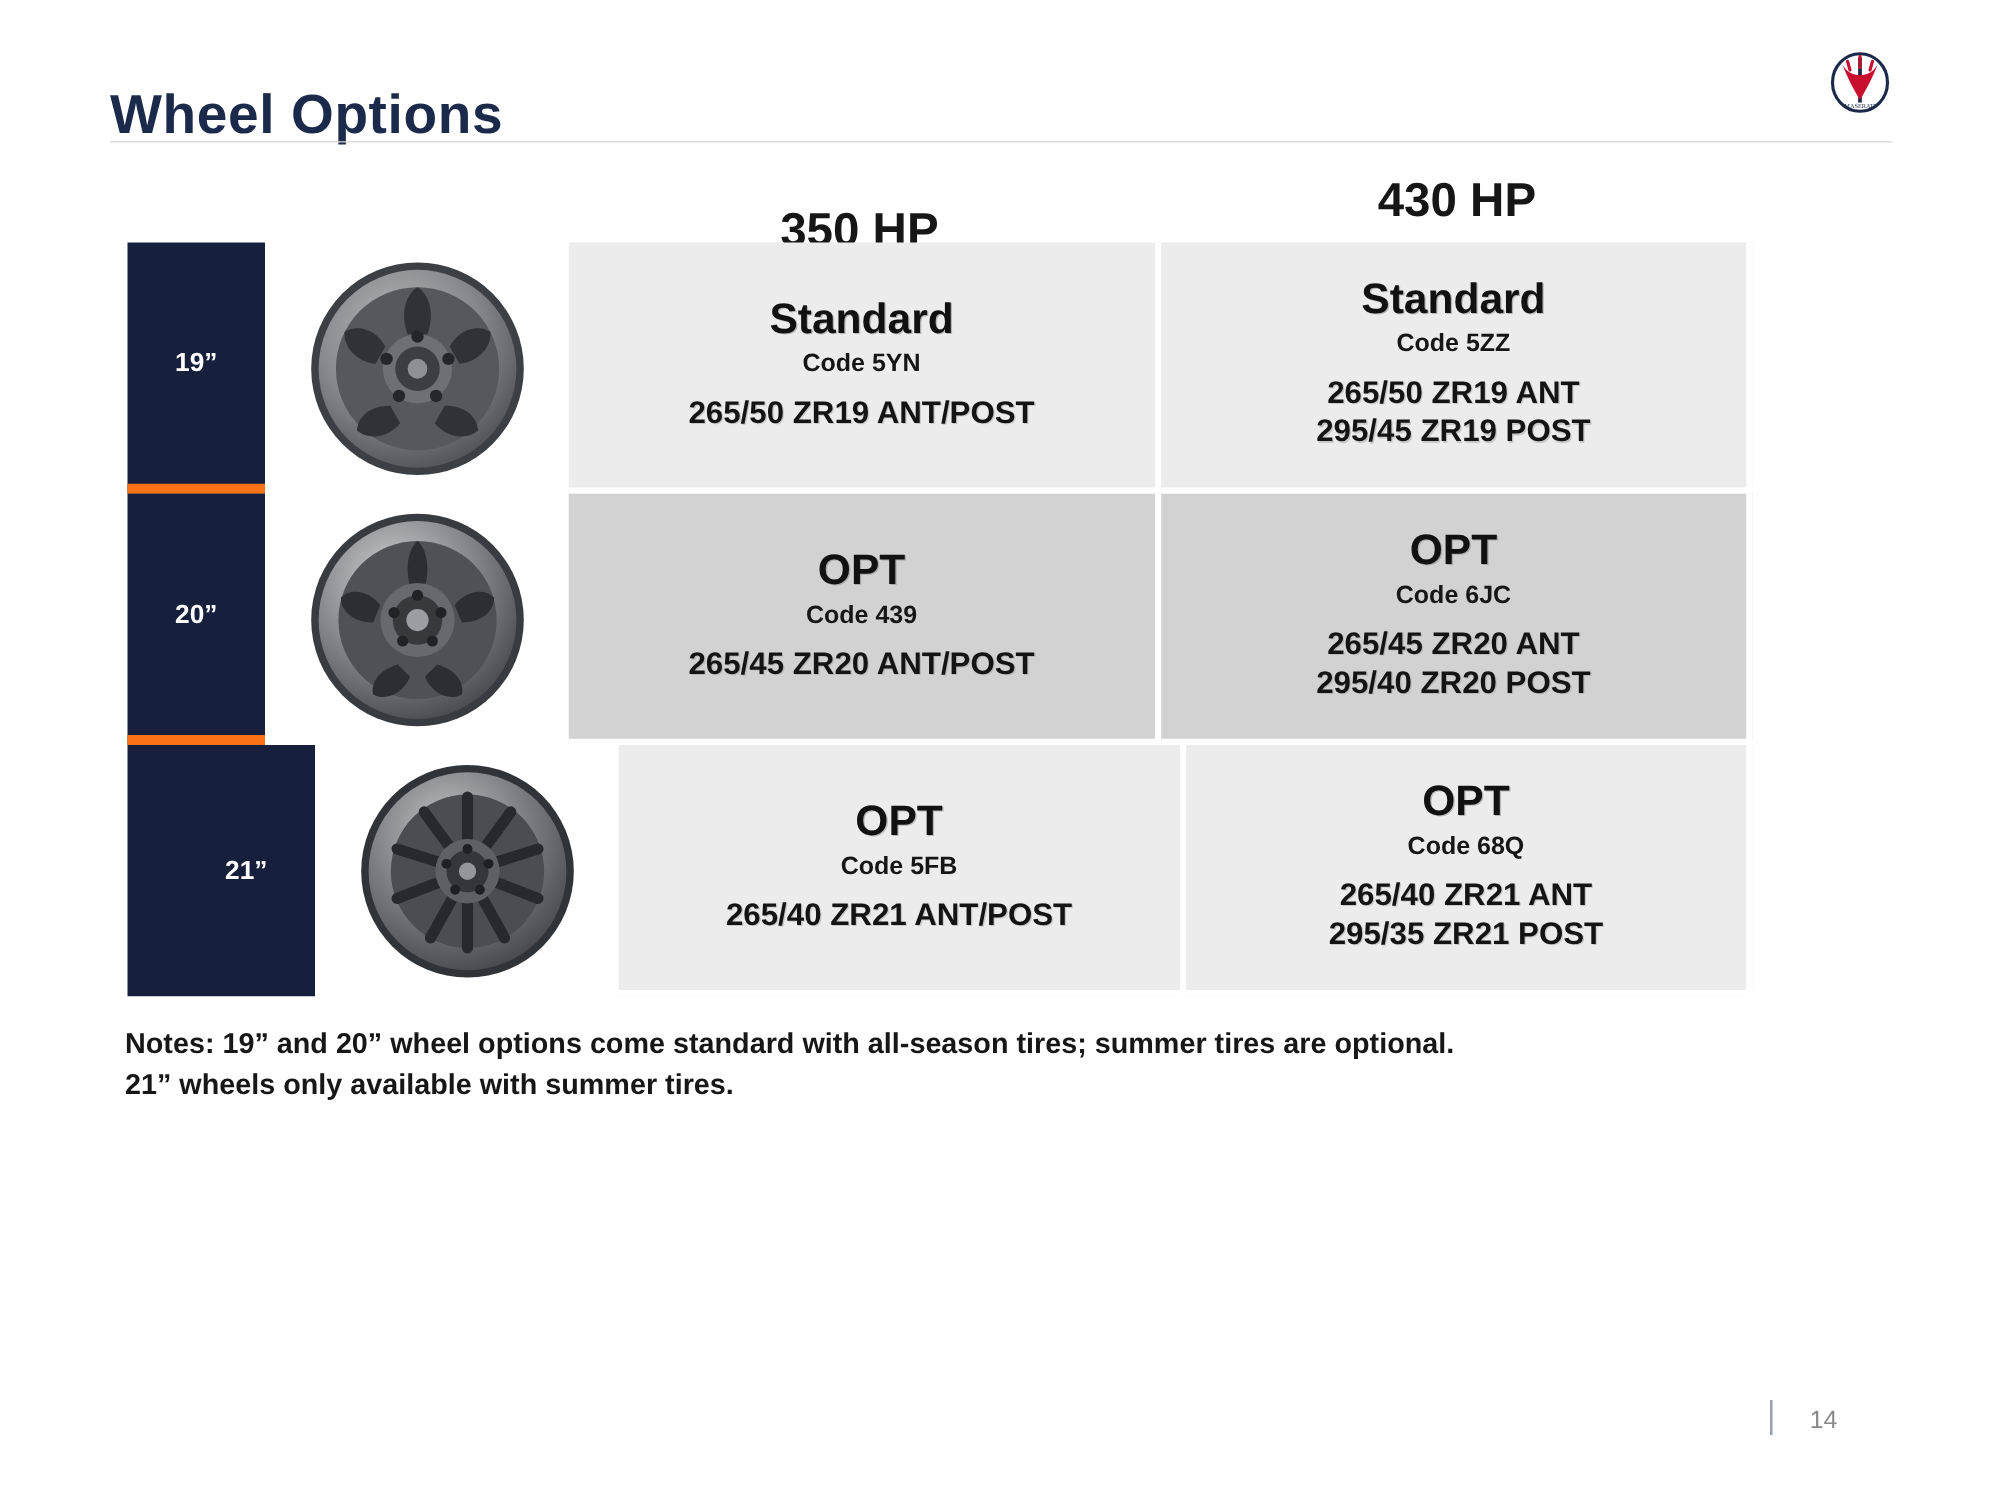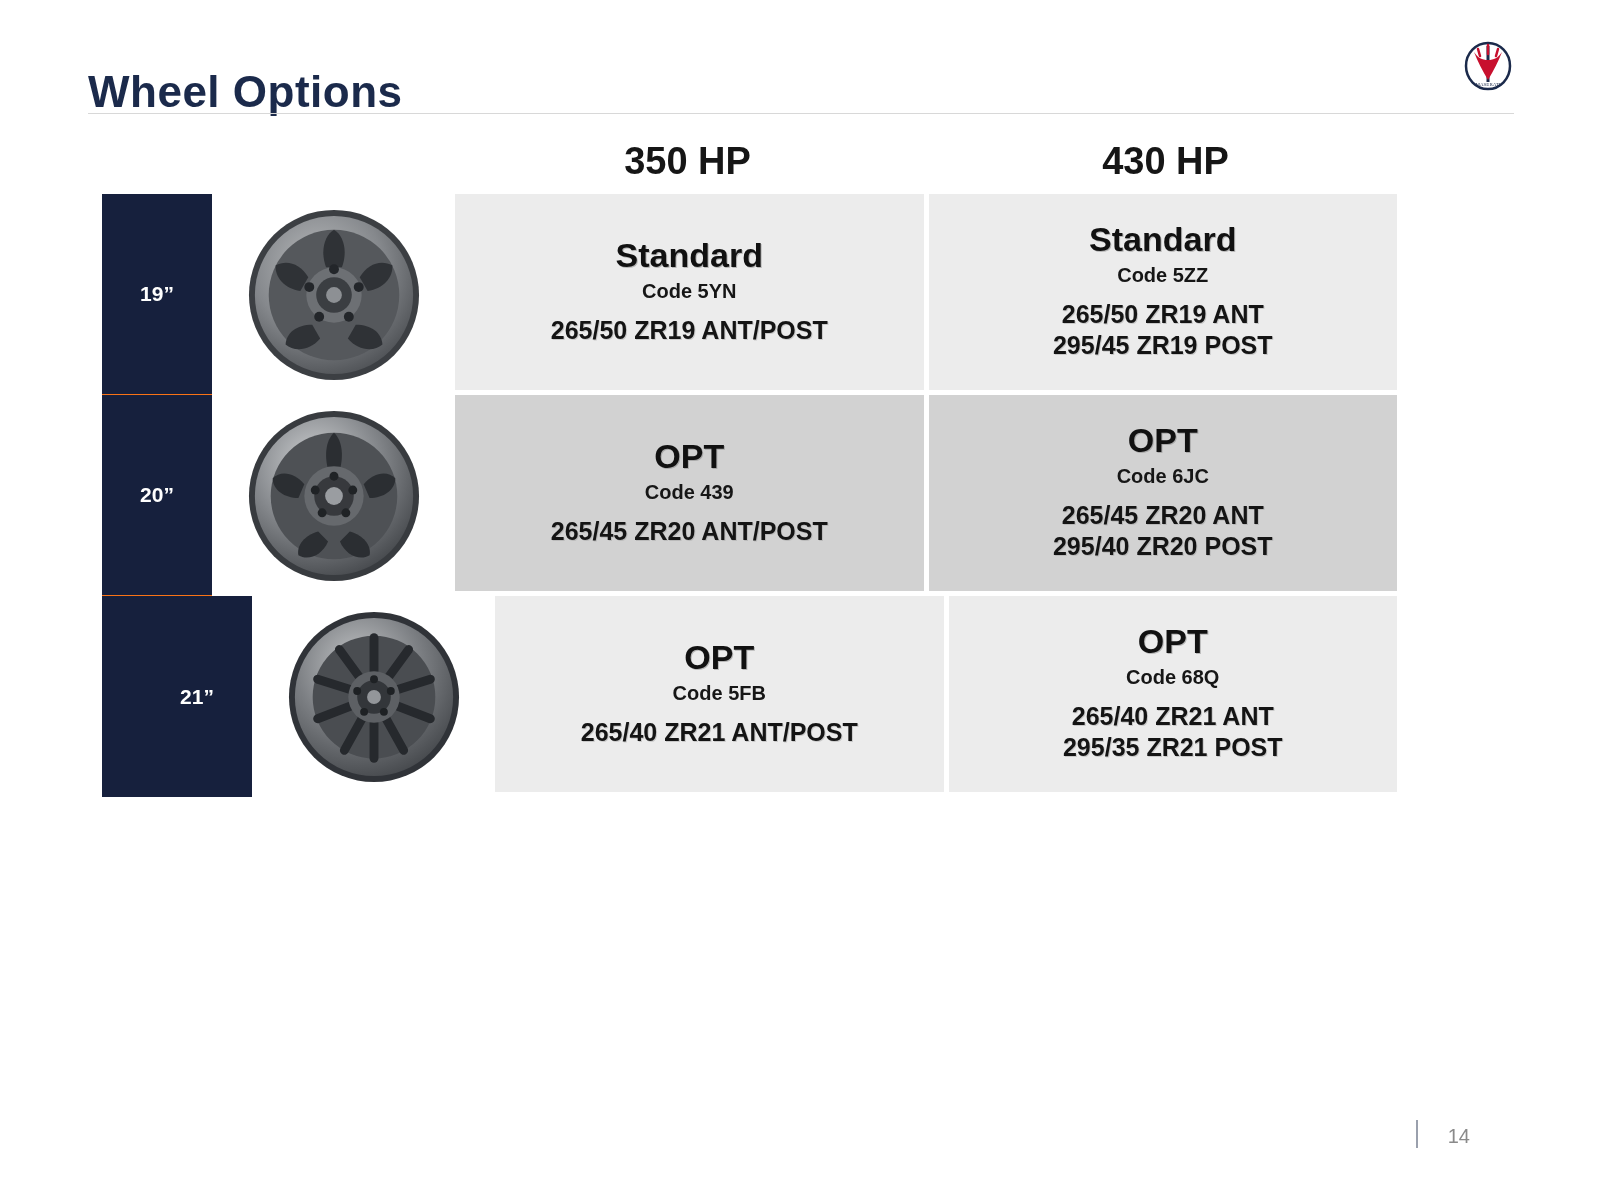--- a/index.html
+++ b/index.html
@@ -48,21 +48,21 @@
   }
   
   .col-head {
     position: absolute;
     top: 140px;
     font-size: 38px;
     font-weight: bold;
     color: #161616;
     text-align: center;
   }
-  .col-head.c1 { left: 455px; width: 465px; }
+  .col-head.c1 { left: 455px; width: 465px; margin-top: 24px; }
   .col-head.c2 { left: 928px; width: 475px; }
 
   
   .grid {
     position: absolute;
     left: 102px;
     top: 194px;
     width: 1300px;
   }
   .row {
@@ -72,21 +72,21 @@
   }
   .size-cell {
     width: 110px;
     background: #16203d;
     color: #ffffff;
     display: flex;
     align-items: center;
     justify-content: center;
     font-size: 21px;
     font-weight: bold;
-    border-bottom: 1px solid #f97316;
+    border-bottom: 8px solid #f97316;
   }
   .row:last-child .size-cell { border-bottom: none; padding-left: 40px; }
   .wheel-cell {
     width: 243px;
     background: #ffffff;
     display: flex;
     align-items: center;
     justify-content: center;
   }
   .spec-cell {
@@ -315,17 +315,21 @@
       <div class="spec-cell light">
         <div class="spec-title">OPT</div>
         <div class="spec-code">Code 68Q</div>
         <div class="spec-line">265/40 ZR21 ANT</div>
         <div class="spec-line">295/35 ZR21 POST</div>
       </div>
     </div>
 
   </div>
 
+  <div class="notes">
+    <div>Notes: 19” and 20” wheel options come standard with all-season tires; summer tires are optional.</div>
+    <div>21” wheels only available with summer tires.</div>
+  </div>
 
   <div class="footer-bar"></div>
   <div class="page-number">14</div>
 
 </div>
 
 </body></html>

